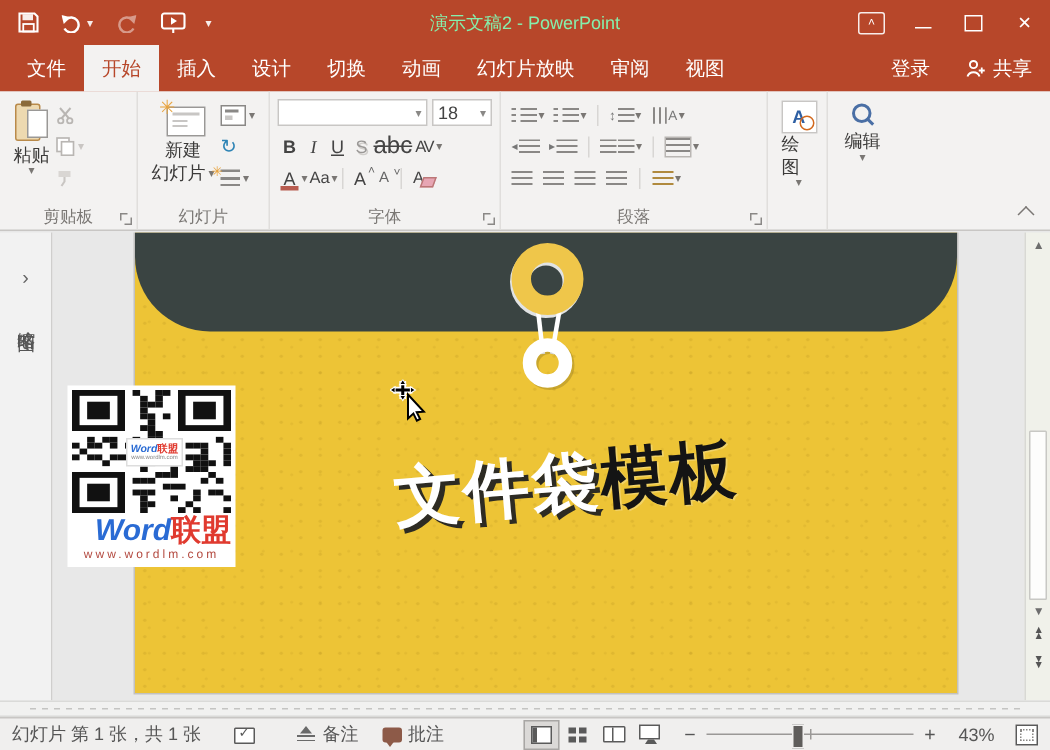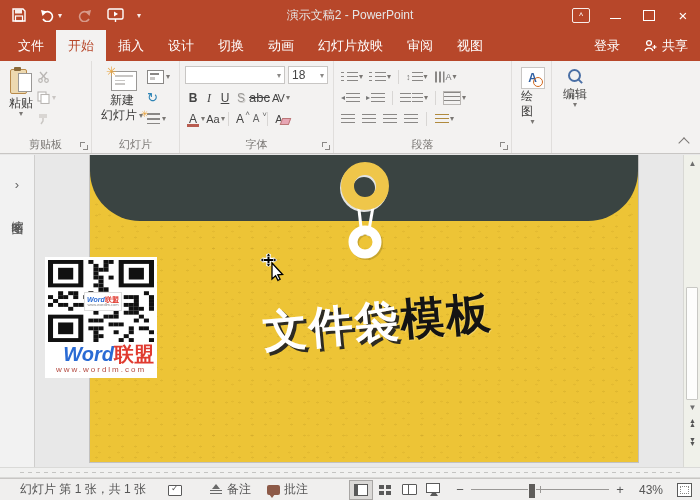--- a/index.html
+++ b/index.html
@@ -6,21 +6,21 @@
   body{width:700px;height:500px;font-family:"Liberation Sans","DejaVu Sans",sans-serif;-webkit-font-smoothing:antialiased;}
   .screen{position:relative;width:700px;height:500px;overflow:hidden;background:#E8E8E8;}
 
   
   .titlebar{position:absolute;top:0;left:0;width:700px;height:30px;background:#B7472A;display:flex;align-items:center;color:#fff;}
   .qat{display:flex;align-items:center;gap:13px;padding-left:10px;}
   .qat .qbtn{display:flex;align-items:center;justify-content:center;width:18px;height:18px;}
   .qat svg{display:block;}
   .undo-wrap{display:flex;align-items:center;gap:2px;}
   .mini-caret{font-size:8px;color:rgba(255,255,255,.9);}
-  .win-title{position:absolute;left:0;right:0;text-align:center;font-size:12px;color:#e5e5e5;pointer-events:none;}
+  .win-title{position:absolute;left:0;right:0;text-align:center;font-size:12px;color:#86efac;pointer-events:none;}
   .winctl{position:absolute;right:0;top:0;height:30px;display:flex;align-items:center;}
   .wbtn{width:34px;height:30px;display:flex;align-items:center;justify-content:center;color:#fff;}
   .ribopt{width:16px;height:13px;border:1px solid rgba(255,255,255,.9);border-radius:2px;display:flex;align-items:center;justify-content:center;font-size:8px;line-height:1;}
   .minim{width:11px;height:1px;background:#fff;margin-top:6px;}
   .maxim{width:10px;height:9px;border:1px solid #fff;}
   .closex{font-size:15px;line-height:1;}
 
   
   .tabbar{position:absolute;top:30px;left:0;width:700px;height:31px;background:#B7472A;display:flex;align-items:stretch;font-size:13px;color:#fff;}
   .tab{display:flex;align-items:center;padding:0 12px;white-space:nowrap;}
@@ -73,21 +73,21 @@
   .layout-ic::after{content:"";position:absolute;left:2px;top:6px;width:5px;height:3px;background:#C8C6C4;}
   .reset-ic{color:#2E84B5;font-size:13px;line-height:12px;}
   .section-ic{width:13px;height:11px;position:relative;background:repeating-linear-gradient(to bottom,#8A8886 0 2px,transparent 2px 5px);}
   .section-star{position:absolute;left:-6px;top:-3px;color:#E8A33D;font-size:9px;line-height:1;}
 
   
   .bold{font-weight:bold;}
   .ital{font-style:italic;font-family:"Liberation Serif",serif;}
   .unde{text-decoration:underline;}
   .shad{color:#9a9896;text-shadow:1px 1px 0 #d0cecb;}
-  .strik{text-decoration:line-through;font-size:13px;text-align:right;}
+  .strik{text-decoration:line-through;font-size:16px;text-align:right;}
   .av{font-size:11px;letter-spacing:-1px;}
   .fontcolor{position:relative;}
   .fontcolor::after{content:"";position:absolute;left:2px;bottom:-1px;width:12px;height:3px;background:#B85C50;}
   .aa{font-size:11px;}
   .grow{position:relative;font-size:12px;}
   .grow::after{content:"˄";position:absolute;top:-5px;right:-2px;font-size:8px;color:#666;}
   .shrink{position:relative;font-size:10px;color:#666;}
   .shrink::after{content:"˅";position:absolute;top:-4px;right:-3px;font-size:8px;color:#666;}
   .eraser{position:relative;font-size:11px;}
   .eraser::after{content:"";position:absolute;right:-3px;bottom:1px;width:7px;height:5px;background:#E7A6B4;transform:skewX(-20deg);border:1px solid #b77;}
@@ -132,21 +132,21 @@
   .vs-arrow{position:absolute;left:0;width:17px;text-align:center;font-size:8px;color:#6E6E6E;}
   .vs-thumb{position:absolute;left:2px;top:132px;width:12px;height:113px;background:#FDFDFC;border:1px solid #C8C8C4;box-sizing:border-box;border-radius:1px;}
   .dblarrow{position:absolute;left:0;width:17px;text-align:center;font-size:7px;line-height:4px;color:#555;}
 
   .hscroll{position:absolute;top:467px;left:0;width:700px;height:11px;background:#F1F1F0;border-top:1px solid #DADAD8;border-bottom:1px solid #DADAD8;box-sizing:border-box;}
   .hs-track{position:absolute;left:20px;right:20px;top:4px;height:1px;background:repeating-linear-gradient(to right,#C4C4C2 0 4px,transparent 4px 8px);}
 
   
   .statusbar{position:absolute;top:478px;left:0;width:700px;height:22px;background:#F0EFEE;border-top:1px solid #C8C6C4;box-sizing:border-box;display:flex;align-items:center;font-size:12px;color:#565656;}
   .sb-item{display:flex;align-items:center;gap:4px;white-space:nowrap;}
-  .sb-counter{margin-left:20px;}
+  .sb-counter{margin-left:8px;}
   .proof-ic{margin-left:22px;width:14px;height:12px;position:relative;}
   .proof-ic::before{content:"";position:absolute;left:0;top:1px;width:12px;height:9px;border:1px solid #5a5a5a;border-radius:1px;background:#fff;}
   .proof-ic::after{content:"✓";position:absolute;left:3px;top:-1px;font-size:9px;color:#5a5a5a;}
   .notes-ic{width:13px;height:11px;position:relative;}
   .notes-ic::before{content:"";position:absolute;left:2px;top:0;width:0;height:0;border-left:4px solid transparent;border-right:4px solid transparent;border-bottom:5px solid #6a6a6a;}
   .notes-ic::after{content:"";position:absolute;left:0;top:6px;width:12px;height:4px;background:repeating-linear-gradient(to bottom,#6a6a6a 0 1.3px,transparent 1.3px 3px);}
   .comm-ic{width:13px;height:10px;background:#8D5A48;border-radius:2px;position:relative;}
   .comm-ic::after{content:"";position:absolute;left:2px;bottom:-3px;width:0;height:0;border-left:3px solid transparent;border-right:3px solid transparent;border-top:4px solid #8D5A48;}
   .views{margin-left:auto;display:flex;align-items:center;}
   .vbtn{width:24px;height:20px;display:flex;align-items:center;justify-content:center;}

